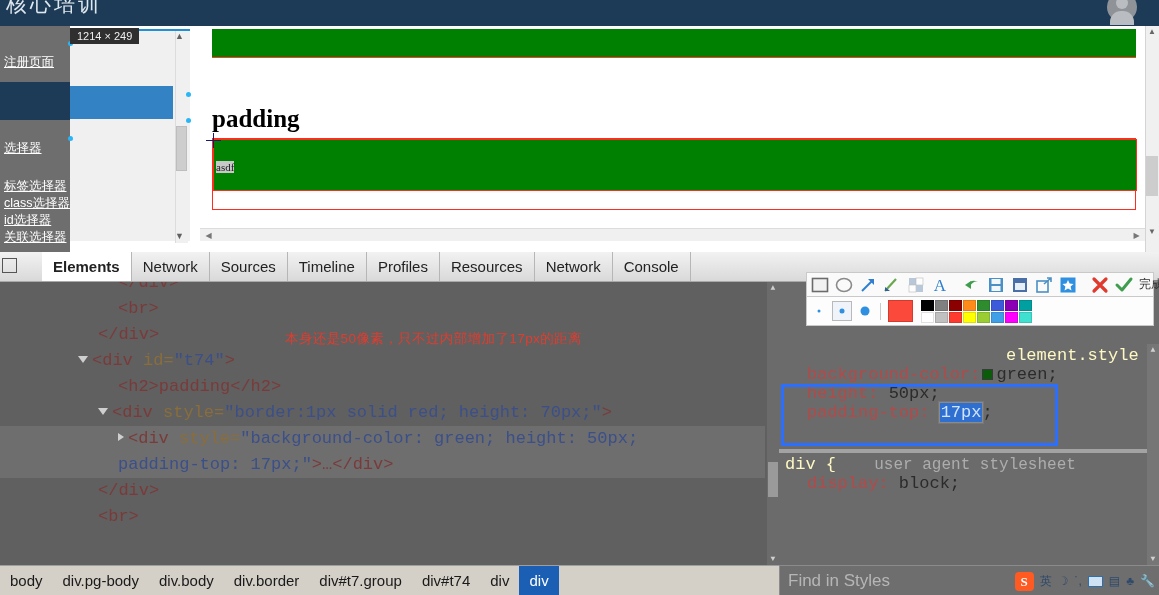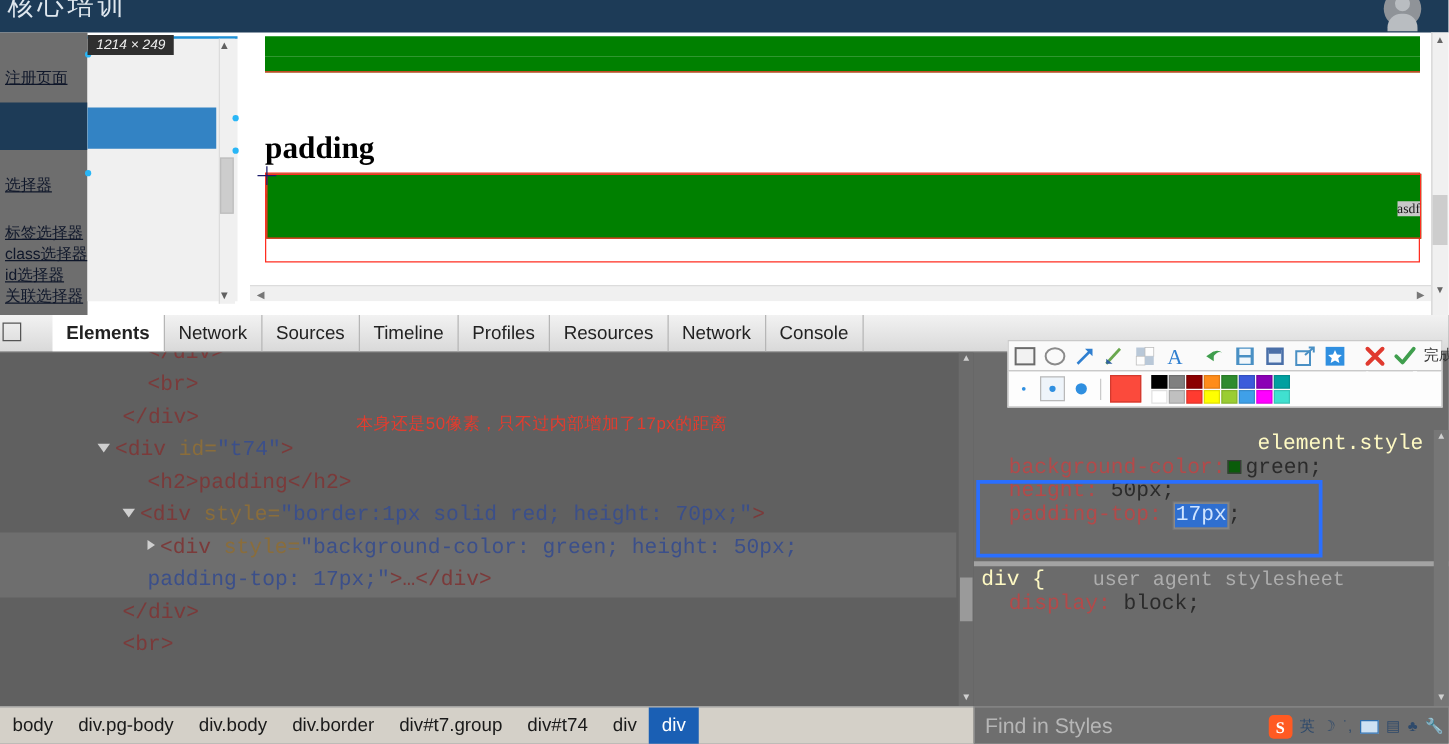--- a/index.html
+++ b/index.html
@@ -33,21 +33,21 @@
     content: ""; position: absolute; left: 3px; top: 19px; width: 24px; height: 14px;
     border-radius: 11px 11px 0 0; background: #b9bdc1;
   }
 
   
   .page-leftnav {
     position: absolute; left: 0; top: 26px; width: 70px; height: 226px;
     background: #6e6e6e;
   }
   .nav-link {
-    position: absolute; left: 4px; color: #0f172a; font-size: 12.5px;
+    position: absolute; left: 4px; color: #ffffff; font-size: 12.5px;
     text-decoration: underline; white-space: nowrap;
   }
   .nav-dark-strip {
     position: absolute; left: 0; width: 70px; background: #1d3b57;
   }
 
   
   .page-midpanel {
     position: absolute; left: 70px; top: 29px; width: 120px; height: 212px;
     background: #f0f0f0; border-top: 2px solid #1e90d6;
@@ -75,21 +75,20 @@
   .sel-handle {
     position: absolute; width: 5px; height: 5px; background: #29b6f6;
     border-radius: 50%;
   }
 
   
   .size-tip {
     position: absolute; left: 70px; top: 28px; background: #2f2f2f; color: #efefef;
     font-size: 11px; padding: 2px 7px; white-space: nowrap; z-index: 30;
     font-family: "Liberation Sans", sans-serif;
-    font-style: italic;
   }
 
   
   .page-content {
     position: absolute; left: 200px; top: 29px; width: 945px; height: 212px;
     background: #fff; overflow: hidden;
   }
   .content-h2 {
     position: absolute; left: 12px; top: 76px; font-size: 25px;
     font-family: "Liberation Serif", serif; font-weight: bold; color: #000;
@@ -98,21 +97,20 @@
     position: absolute; left: 12px; top: -6px; width: 924px; height: 22px;
     background: #008000;
   }
   .green-band-top2 {
     position: absolute; left: 12px; top: 16px; width: 924px; height: 13px;
     background: #008000; border-bottom: 1px solid #ff3b30;
   }
   .demo-box-outer {
     position: absolute; left: 12px; top: 109px; width: 924px; height: 72px;
     border: 1px solid #ff2d20;
-    text-align: right;
   }
   .demo-box-inner {
     position: absolute; left: 0; top: 0; width: 924px; height: 52px;
     background: #008000; padding-top: 17px; border: 1px solid #ff2d20;
   }
   .demo-box-inner .txt {
     display: inline-block; margin-left: 2px; font-size: 11px; color: #1b1b1b;
     background: #c8c8c8; font-family: "Liberation Serif", serif;
   }
   .orange-line { position: absolute; left: 12px; width: 924px; height: 3px; background: #b35c00; }

